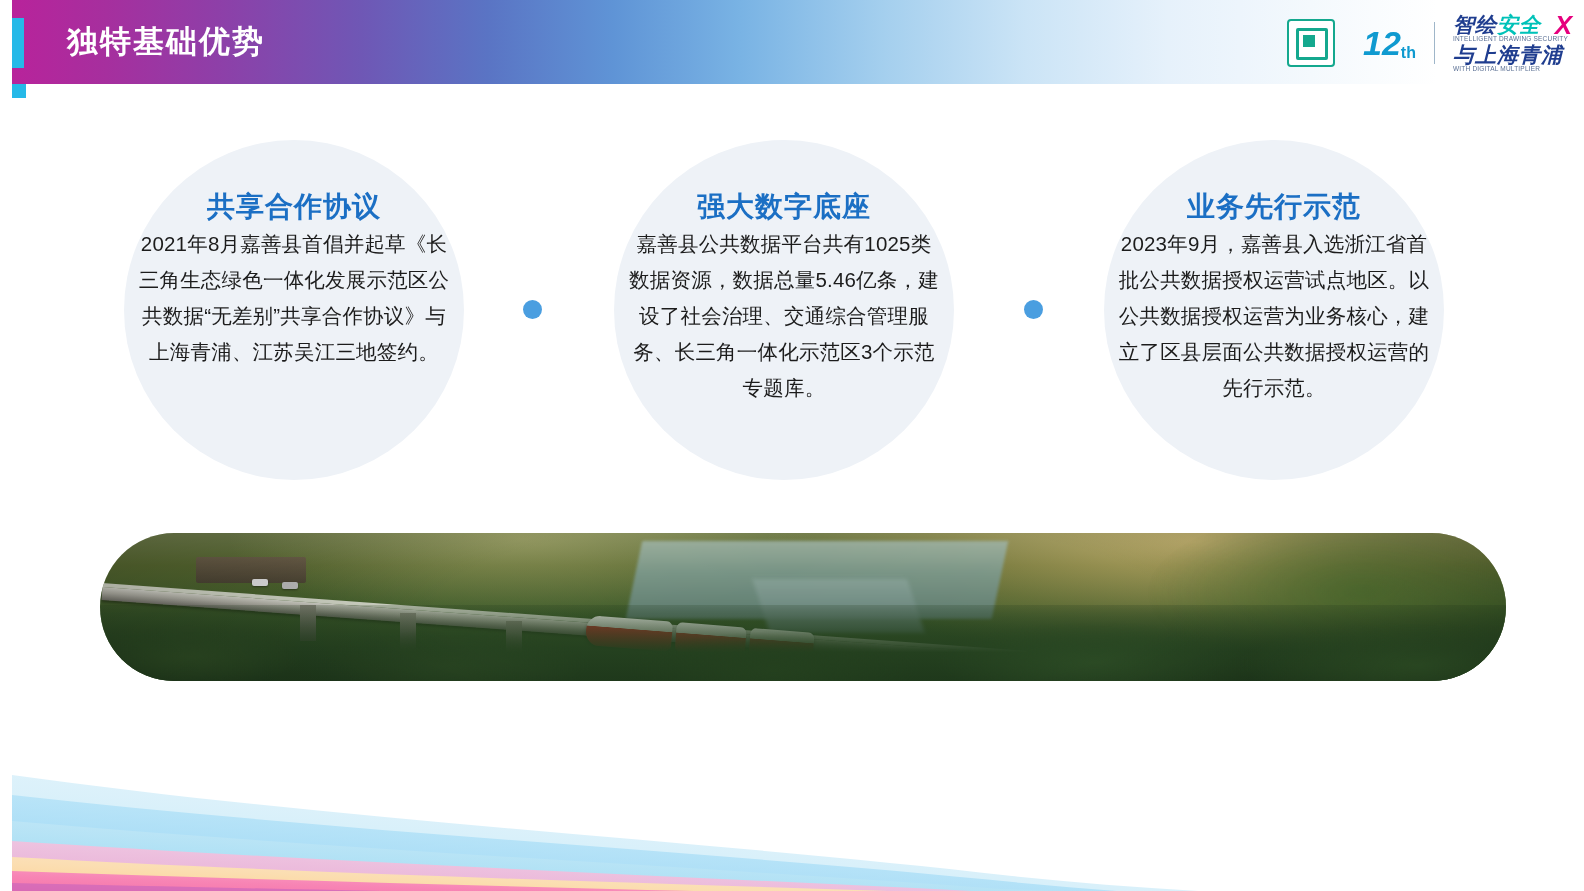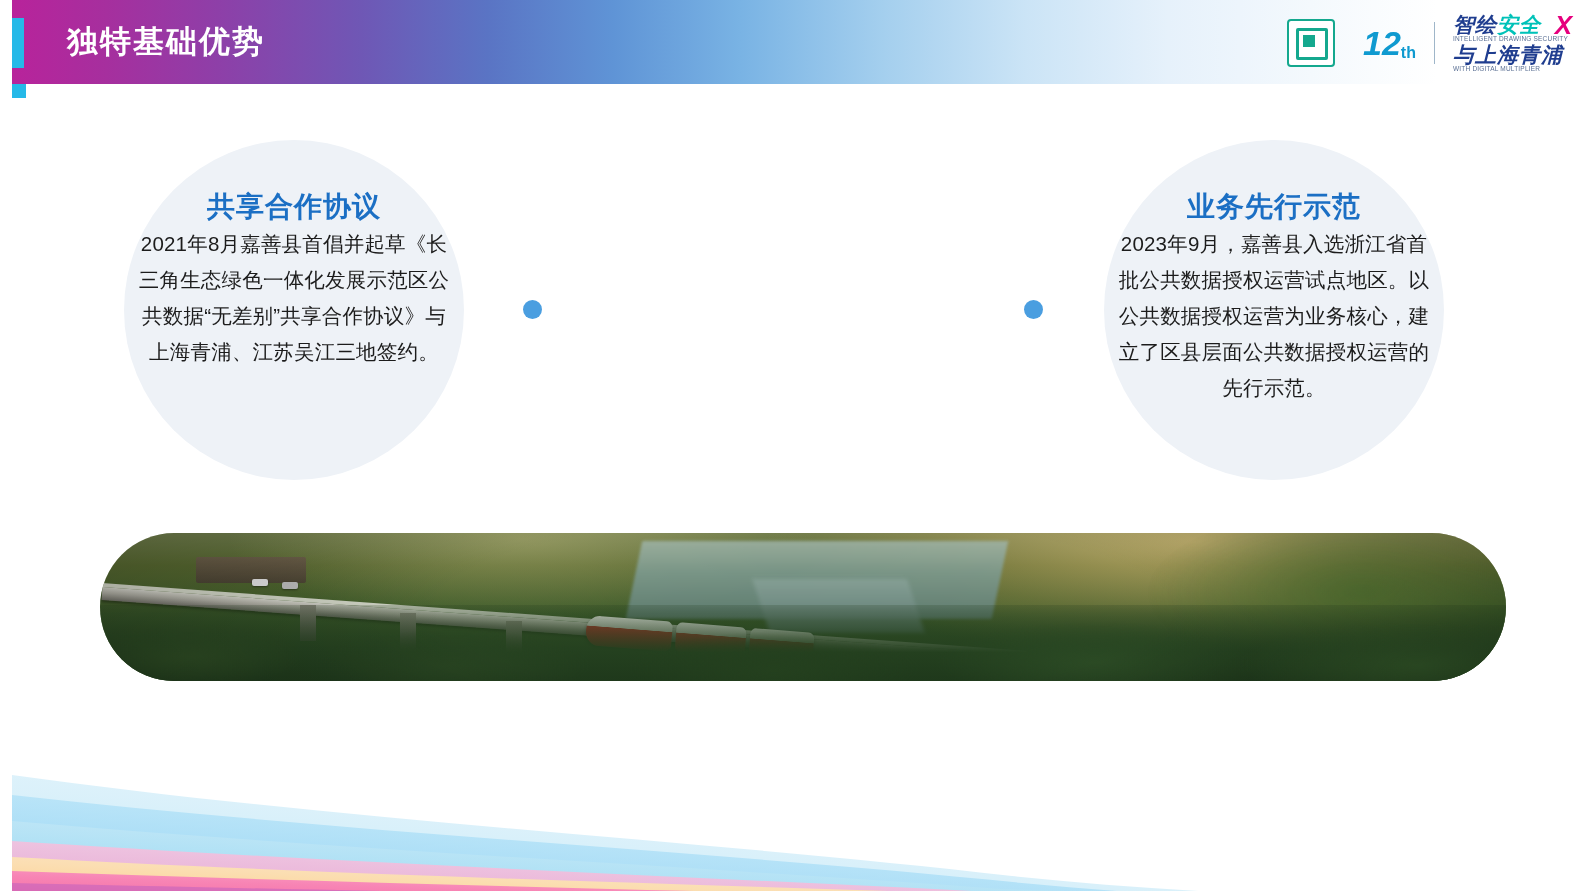--- a/index.html
+++ b/index.html
@@ -469,20 +469,24 @@
 
   <div class="circles">
 
     <div class="circle c1">
       <div class="circle-title">共享合作协议</div>
       <div class="circle-body">2021年8月嘉善县首倡并起草《长三角生态绿色一体化发展示范区公共数据“无差别”共享合作协议》与上海青浦、江苏吴江三地签约。</div>
     </div>
 
     <div class="dot d1"></div>
 
+    <div class="circle c2">
+      <div class="circle-title">强大数字底座</div>
+      <div class="circle-body">嘉善县公共数据平台共有1025类数据资源，数据总量5.46亿条，建设了社会治理、交通综合管理服务、长三角一体化示范区3个示范专题库。</div>
+    </div>
 
     <div class="dot d2"></div>
 
     <div class="circle c3">
       <div class="circle-title">业务先行示范</div>
       <div class="circle-body">2023年9月，嘉善县入选浙江省首批公共数据授权运营试点地区。以公共数据授权运营为业务核心，建立了区县层面公共数据授权运营的先行示范。</div>
     </div>
   </div>
 
   <div class="photo">

